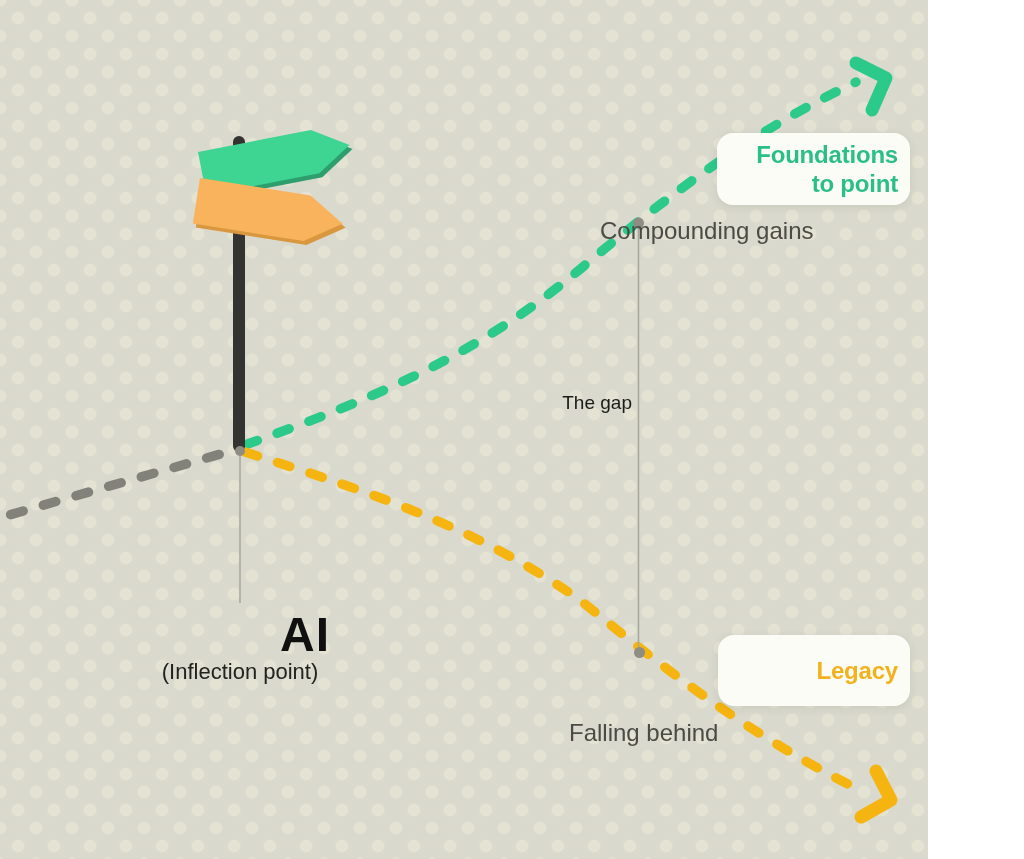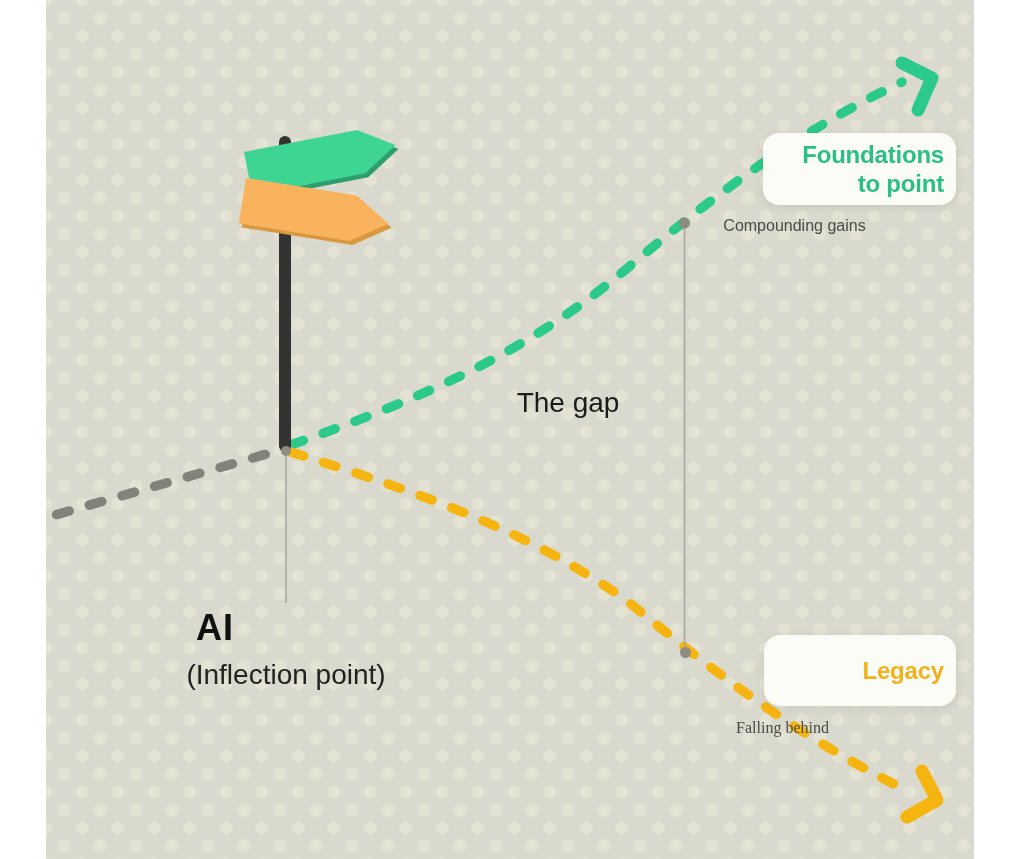--- a/index.html
+++ b/index.html
@@ -5,40 +5,39 @@
   html,body{margin:0;padding:0;}
   body{font-family:"Liberation Sans","DejaVu Sans",sans-serif;}
   .canvas{
     position:relative;width:928px;height:859px;overflow:hidden;
     background-color:#d9dacd;
     background-image:
       radial-gradient(circle,#e3e2d3 6px,rgba(227,226,211,0) 7px),
       radial-gradient(circle,#e3e2d3 6px,rgba(227,226,211,0) 7px);
     background-size:36px 36px;
     background-position:0 0,18px 18px;
-    margin-left:46px;
   }
   .layer-svg{position:absolute;left:0;top:0;z-index:1;}
   .txt{position:absolute;z-index:2;}
   .card{
     position:absolute;z-index:2;background:#fcfcf6;border-radius:16px;
     box-shadow:0 2px 8px rgba(60,60,50,.10);
     display:flex;flex-direction:column;justify-content:center;
     text-align:right;padding:0 12px;box-sizing:border-box;
   }
   .card-line{font-size:24px;font-weight:bold;line-height:29px;letter-spacing:-0.2px;}
   .card-upper{left:717px;top:133px;width:193px;height:72px;color:#2abf87;}
   .card-lower{left:718px;top:635px;width:192px;height:71px;color:#f2b21e;}
-  .caption{font-size:16px;color:#4b4b45;text-align:center;}
+  .caption{font-size:24px;color:#4b4b45;text-align:left;}
   .caption-upper{left:600px;top:217px;width:297px;}
-  .caption-lower{left:588px;top:719px;width:297px;font-family:Liberation Serif, serif;}
-  .gap-label{left:412px;top:389px;width:220px;text-align:center;font-size:28px;line-height:27px;color:#1b1b19;}
+  .caption-lower{left:569px;top:719px;width:297px;}
+  .gap-label{left:412px;top:389px;width:220px;text-align:right;font-size:19px;line-height:27px;color:#1b1b19;}
   .gap-line1,.gap-line2{display:block;}
-  .ai-title{left:150px;top:607px;width:180px;text-align:left;font-size:36px;font-weight:bold;color:#101010;letter-spacing:1px;}
-  .ai-sub{left:110px;top:659px;width:260px;text-align:center;font-size:28px;color:#22221f;}
+  .ai-title{left:150px;top:607px;width:180px;text-align:right;font-size:48px;font-weight:bold;color:#101010;letter-spacing:1px;}
+  .ai-sub{left:110px;top:659px;width:260px;text-align:center;font-size:22px;color:#22221f;}
 </style>
 </head>
 <body>
 
 <div class="canvas">
 
   <svg class="layer-svg" width="1024" height="859" viewBox="0 0 1024 859">
 
     <path d="M -22 524 L 238 449" fill="none" stroke-width="9.5" stroke-linecap="round" stroke-dasharray="13 21" stroke="#82827a"></path>
 

